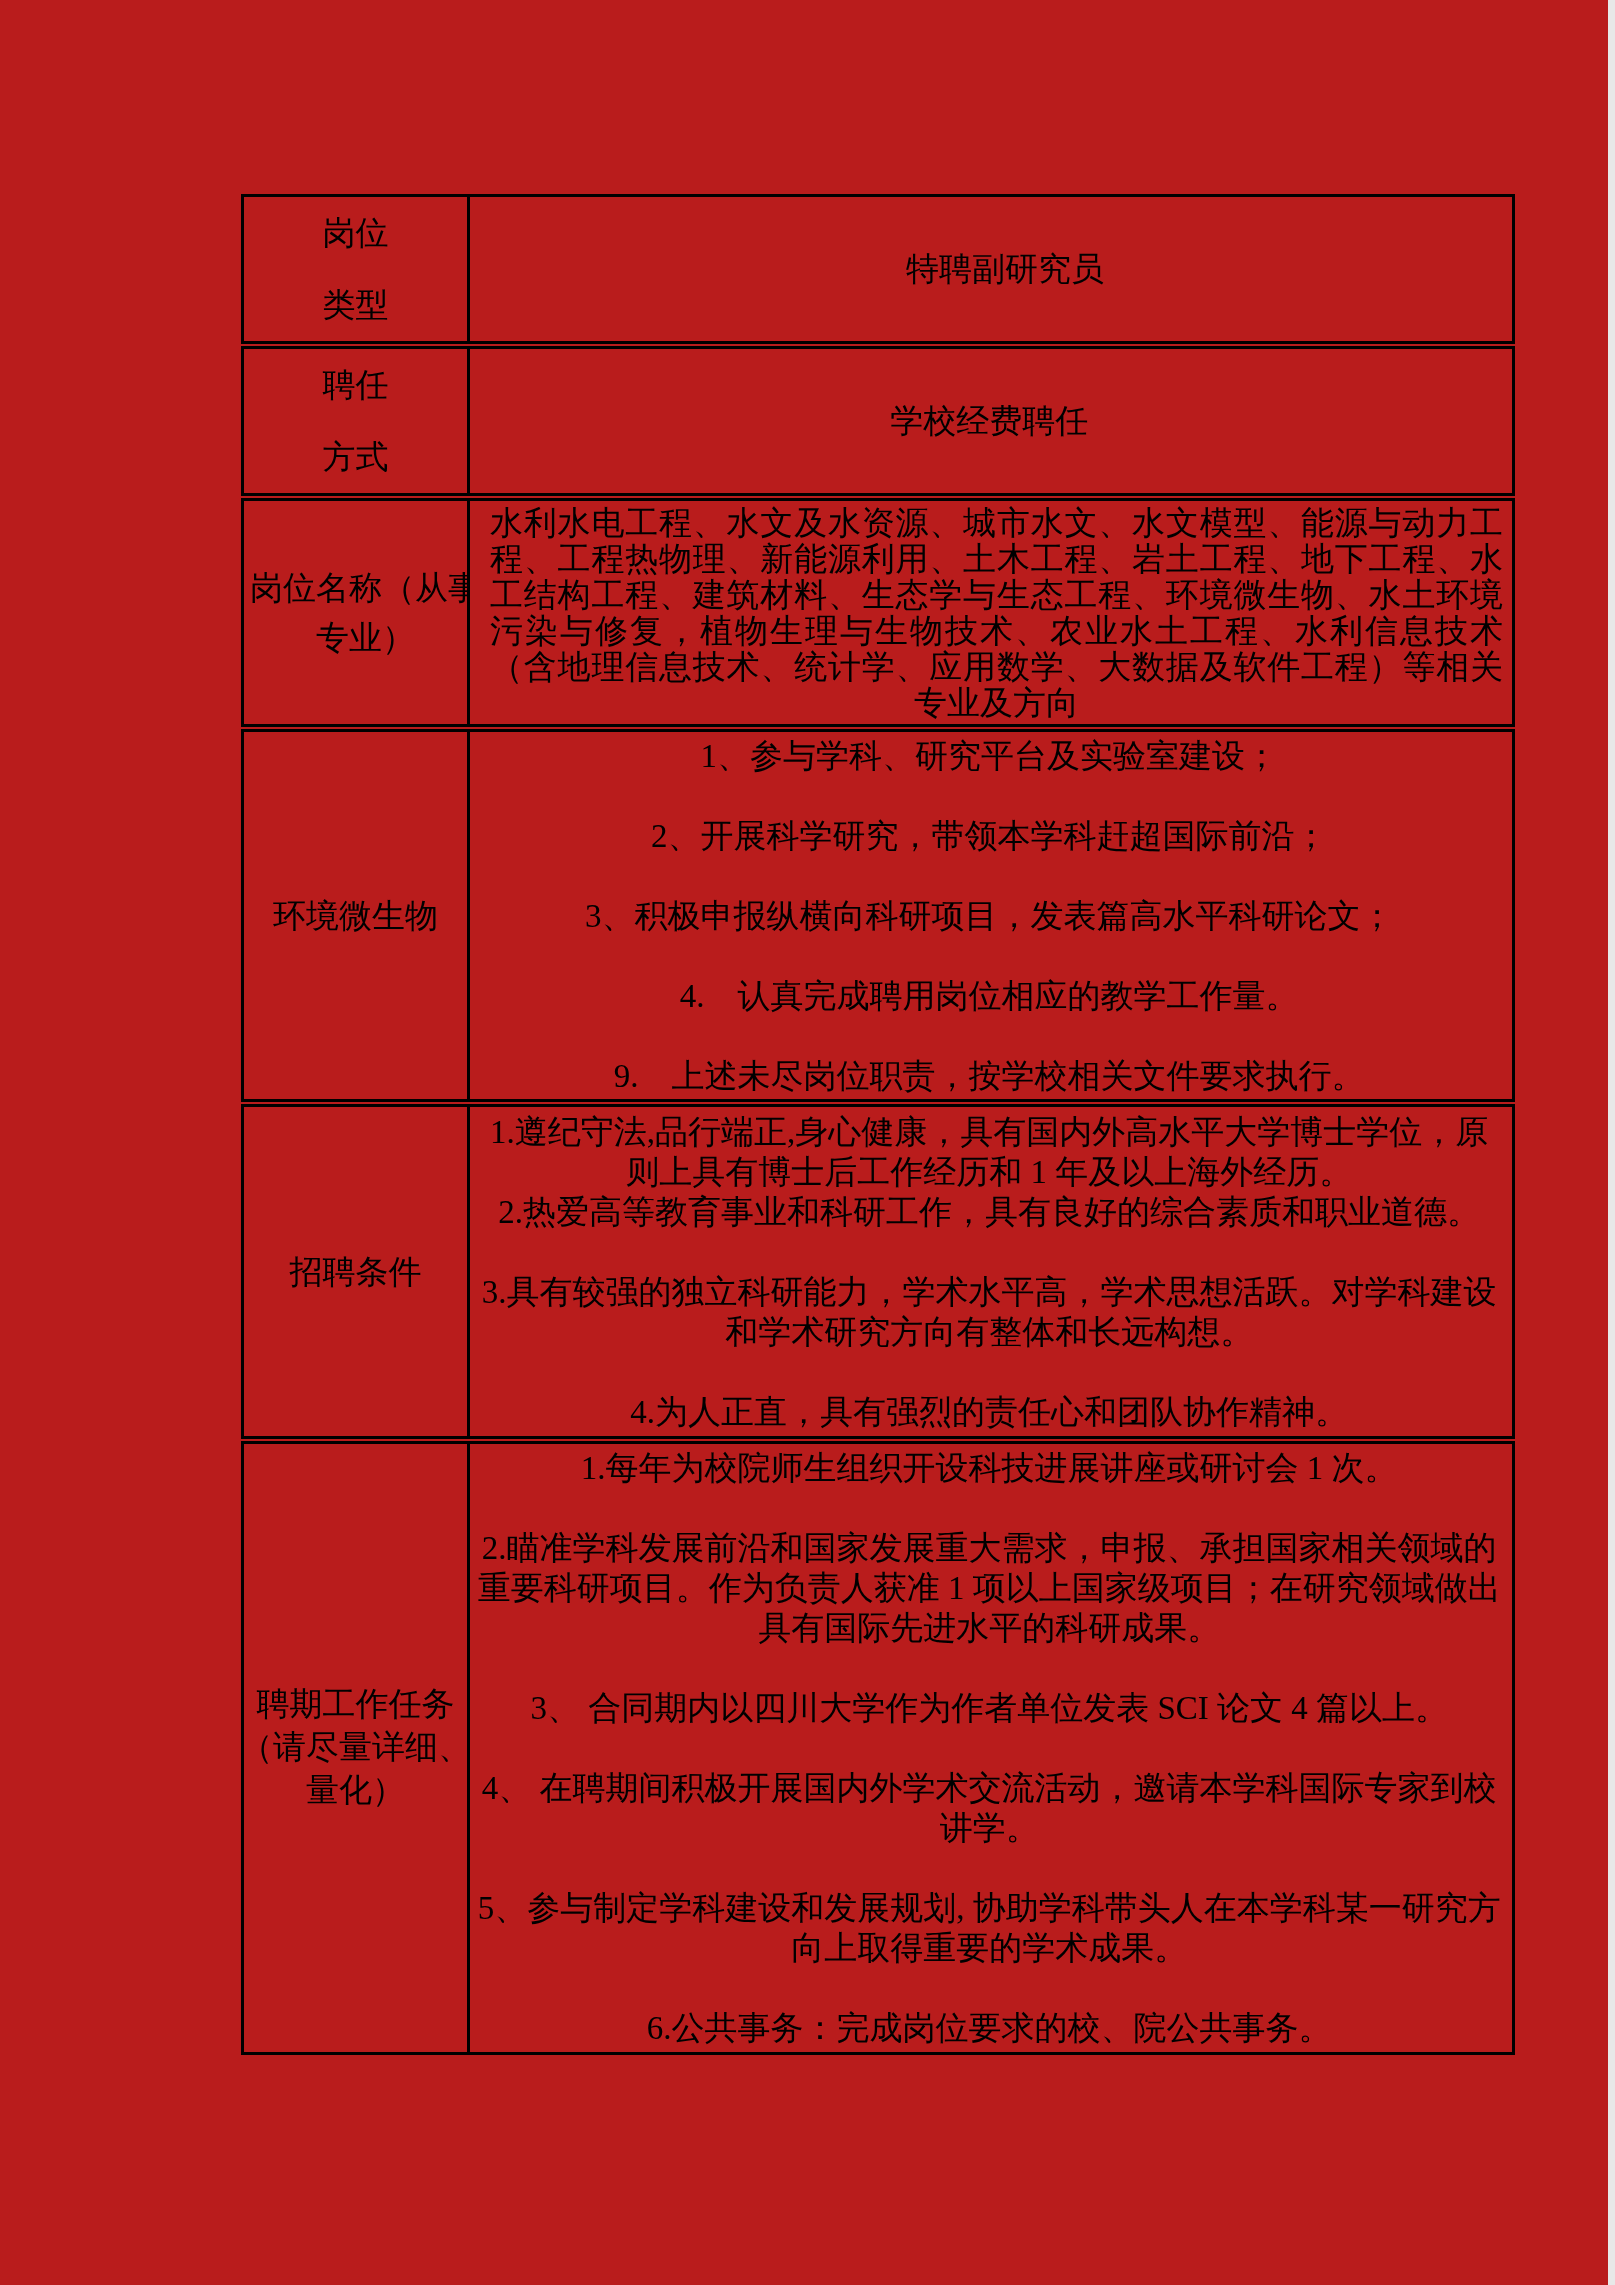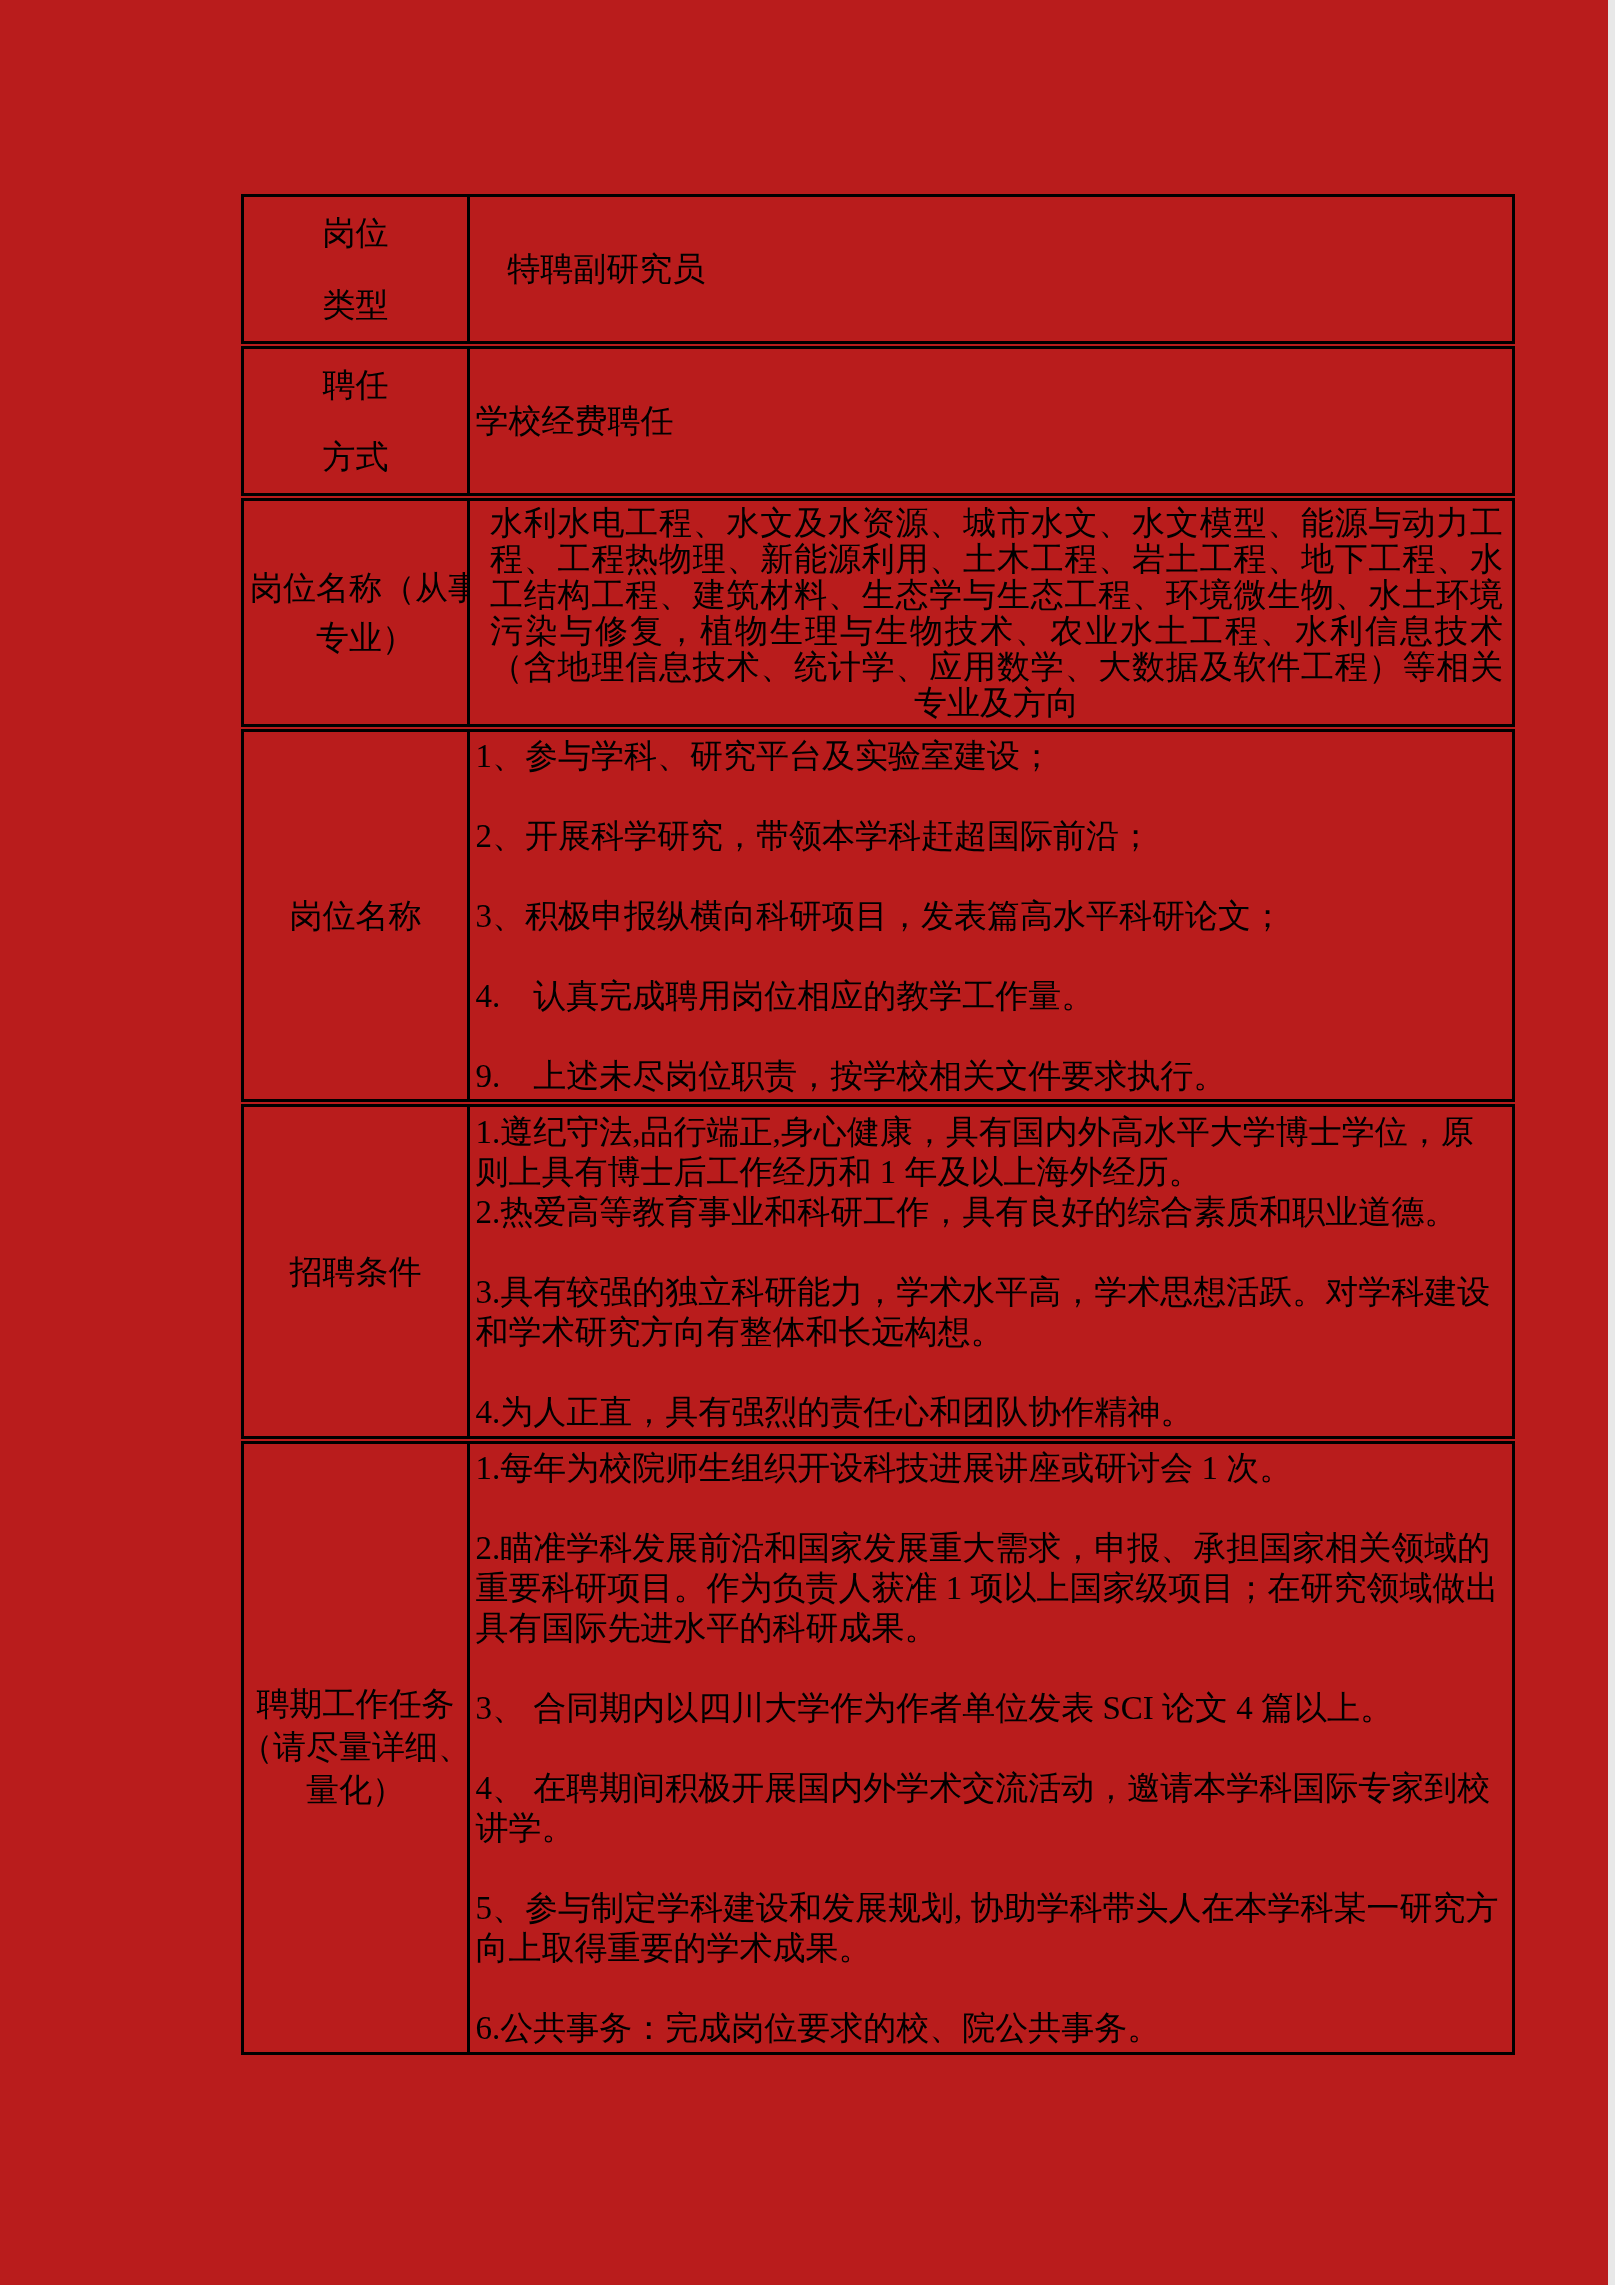--- a/index.html
+++ b/index.html
@@ -45,21 +45,21 @@
   .label-box { display: flex; flex-direction: column; justify-content: center; align-items: center; }
   .label-line { line-height: 40px; white-space: nowrap; }
   tr.r1 .label-line, tr.r2 .label-line { line-height: 72px; }
   tr.r3 .label-line { line-height: 50px; }
   tr.r8 .label-line { line-height: 43px; }
 
   td.content-cell { padding: 3.6px 9px 3.6px 5.4px; }
   .para {
     line-height: 40px;
     white-space: pre-wrap;
-    text-align: left;
+    text-align: center;
   }
   tr.r3 .para {
     white-space: normal;
     line-height: 36px;
     text-align: justify;
     text-align-last: center;
   }
   tr.r1 .para { padding-left: 23.5px; }
 </style>
 </head>
@@ -101,21 +101,21 @@
               <div class="label-line">专业）</div>
             </div>
         </td>
         <td class="content-cell">
             <div class="para">水利水电工程、水文及水资源、城市水文、水文模型、能源与动力工程、工程热物理、新能源利用、土木工程、岩土工程、地下工程、水工结构工程、建筑材料、生态学与生态工程、环境微生物、水土环境污染与修复，植物生理与生物技术、农业水土工程、水利信息技术（含地理信息技术、统计学、应用数学、大数据及软件工程）等相关专业及方向</div>
           </td>
       </tr>
       <tr class="r6">
         <td class="label-cell">
           <div class="label-box">
-              <div class="label-line">岗位名称</div>
+              <div class="label-line">环境微生物</div>
             </div>
         </td>
         <td class="content-cell">
             <div class="para">1、参与学科、研究平台及实验室建设；</div>
             <div class="para">&nbsp;</div>
             <div class="para">2、开展科学研究，带领本学科赶超国际前沿；</div>
             <div class="para">&nbsp;</div>
             <div class="para">3、积极申报纵横向科研项目，发表篇高水平科研论文；</div>
             <div class="para">&nbsp;</div>
             <div class="para">4.    认真完成聘用岗位相应的教学工作量。</div>

